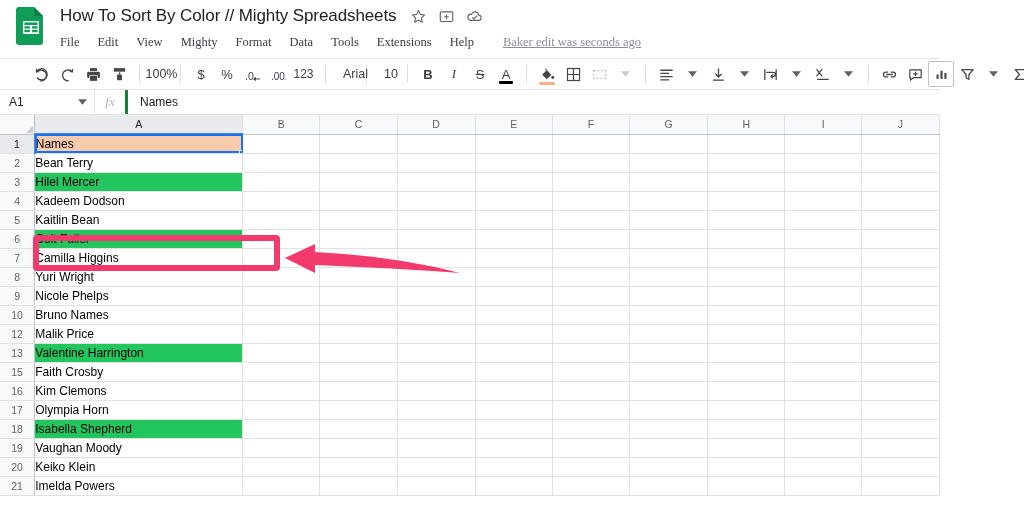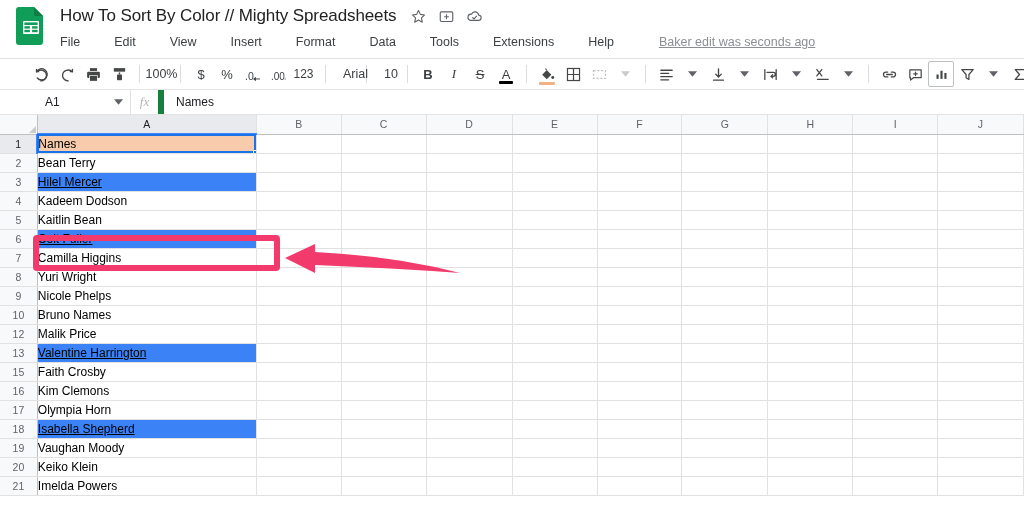--- a/index.html
+++ b/index.html
@@ -4,36 +4,36 @@
 <style>
   * { box-sizing: border-box; }
   html, body {
     margin: 0; padding: 0;
     width: 1024px; height: 530px;
     overflow: hidden;
     background: #ffffff;
     font-family: "Liberation Sans", sans-serif;
     -webkit-font-smoothing: antialiased;
   }
-  #app { position: relative; width: 1024px; height: 530px; background: #fff; }
+  #app { position: relative; width: 940px; height: 530px; background: #fff; }
 
   
   .titlebar { position: relative; height: 58px; padding: 6px 0 0 0; }
   .sheets-logo {
     position: absolute; left: 16px; top: 7px;
     width: 30px; height: 38px;
   }
   .doc-title-row { position: absolute; left: 60px; top: 6px; display: flex; align-items: center; }
   .doc-title {
     font-size: 17px; color: #222; letter-spacing: -0.1px;
     white-space: nowrap;
   }
   .title-icons { display: flex; align-items: center; gap: 11px; margin-left: 14px; }
   .ticon { width: 17px; height: 17px; display: block; color: #5f6368; }
-  .menubar { position: absolute; left: 60px; top: 33px; display: flex; align-items: center; gap: 16px; }
+  .menubar { position: absolute; left: 60px; top: 33px; display: flex; align-items: center; gap: 0px; font-family: Liberation Serif, serif; }
   .menu-item {
     font-size: 12.5px; color: #3c4043; padding: 2px 9px; border-radius: 3px;
     white-space: nowrap; cursor: default;
   }
   .menu-item:first-child { padding-left: 0; }
   .last-edit {
     font-size: 12.5px; color: #8b8f93; text-decoration: underline;
     margin-left: 20px; white-space: nowrap;
   }
 
@@ -66,29 +66,29 @@
   .text-underline {
     position: absolute; left: 6px; right: 6px; bottom: 3px; height: 3px;
     background: #000; border-radius: 1px;
   }
   .tb-btn.disabled { opacity: 0.33; }
   .tb-btn.boxed { outline: 1px solid #bdc1c6; outline-offset: -1px; border-radius: 2px; }
 
   
   .formulabar {
     height: 25px; display: flex; align-items: center;
-    border-bottom: 1px solid #e3e3e3; background: #fff; padding-left: 36px;
+    border-bottom: 1px solid #e3e3e3; background: #fff;
   }
   .namebox {
     width: 95px; height: 100%; display: flex; align-items: center;
     padding-left: 9px; font-size: 12px; color: #202124;
     border-right: 1px solid #e3e3e3; justify-content: space-between; padding-right: 7px;
   }
   .fx { width: 33px; text-align: center; font-size: 13px; color: #b4b4b4; font-style: italic;
-        font-family: "Liberation Serif", serif; border-right: 6px solid #15803d;
+        font-family: "Liberation Serif", serif; border-right: 3px solid #15803d;
         height: 100%; display:flex; align-items:center; justify-content:center; }
   .formula-input { padding-left: 12px; font-size: 12px; color: #202124; flex: 1; }
 
   
   .grid-wrap { position: relative; height: 414px; overflow: hidden; background: #fff; }
   table.grid { border-collapse: collapse; table-layout: fixed; }
   table.grid th, table.grid td {
     padding: 0; margin: 0; font-weight: normal;
   }
   .corner-cell {
@@ -115,21 +115,21 @@
     line-height: 18px;
   }
   .rowhead.sel { background: #e8eaed; color: #202124; border-right: 2px solid #4285f4; }
   .cell {
     height: 18px; background: #fff;
     border-right: 1px solid #e1e1e1; border-bottom: 1px solid #e1e1e1;
     font-size: 12px; color: #000;
     padding: 0 0 0 5px; vertical-align: middle;
     white-space: nowrap; overflow: hidden;
   }
-  .cell.green { background: #3b82f6; text-decoration: underline; }
+  .cell.green { background: #22c55e; }
   .cell.peach { background: #f8cbad; }
   .cell.selected {
     outline: 2px solid #1a73e8; outline-offset: -2px;
     position: relative;
   }
   .sel-handle {
     position: absolute; right: -3px; bottom: -3px;
     width: 6px; height: 6px; background: #1a73e8;
     border: 1px solid #fff; border-radius: 1px;
   }
@@ -178,21 +178,21 @@
           <path d="M6.5 17.5h11a3.7 3.7 0 0 0 .3-7.4 5.2 5.2 0 0 0-10-1.3 3.9 3.9 0 0 0-1.3 8.7z" stroke-linejoin="round"></path>
           <path d="M9.4 13.6l1.9 1.9 3.6-3.9" stroke-linecap="round" stroke-linejoin="round"></path>
         </svg>
       </div>
     </div>
 
     <div class="menubar">
       <div class="menu-item">File</div>
       <div class="menu-item">Edit</div>
       <div class="menu-item">View</div>
-      <div class="menu-item">Insert</div>
+      <div class="menu-item">Mighty</div>
       <div class="menu-item">Format</div>
       <div class="menu-item">Data</div>
       <div class="menu-item">Tools</div>
       <div class="menu-item">Extensions</div>
       <div class="menu-item">Help</div>
       <div class="last-edit">Baker edit was seconds ago</div>
     </div>
   </div>
 
   <div class="toolbar">

